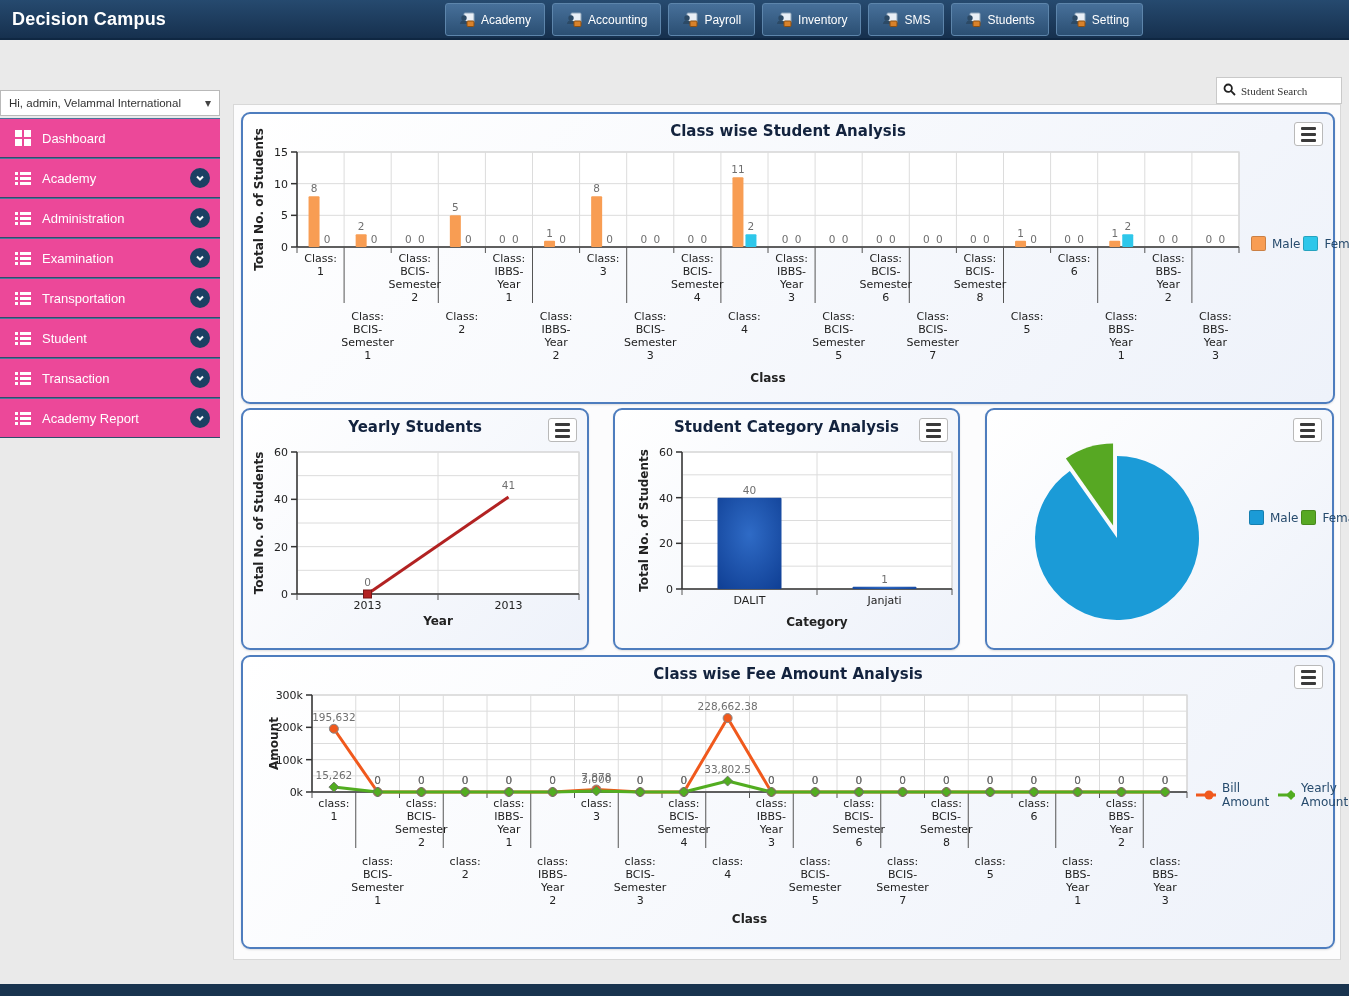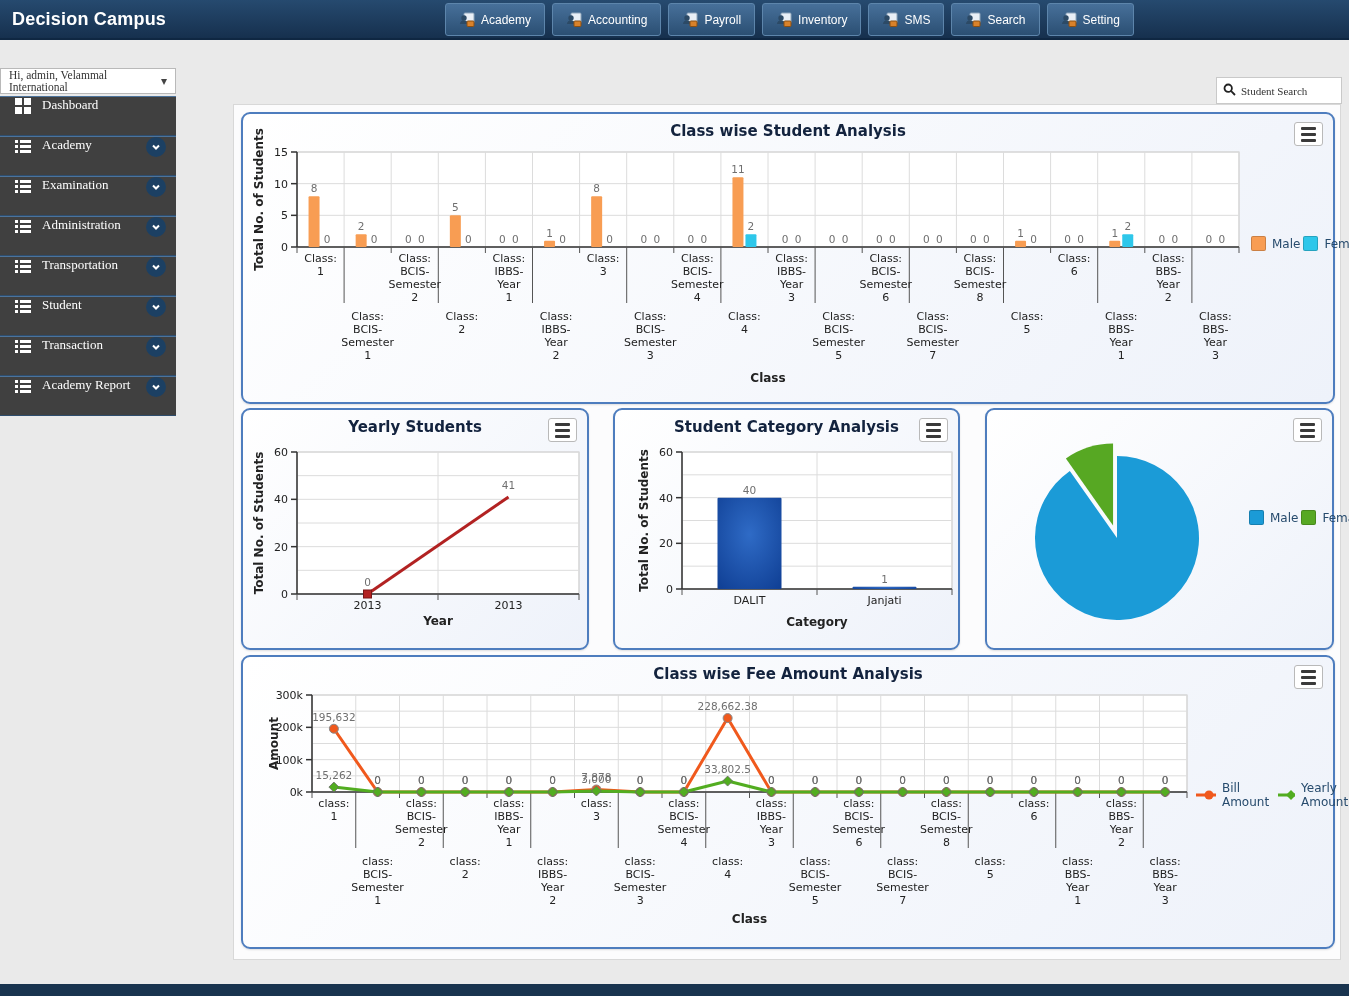--- a/index.html
+++ b/index.html
@@ -9,28 +9,28 @@
   .topbar{position:absolute;left:0;top:0;width:1349px;height:38px;
           background:linear-gradient(#264a6f,#16304e);border-bottom:2px solid #0f2742;}
   .brand{position:absolute;left:12px;top:0;line-height:38px;color:#fff;
          font-size:18px;font-weight:bold;letter-spacing:.2px;}
   .navbtns{position:absolute;left:445px;top:3px;display:flex;gap:7px;}
   .navbtn{height:31px;display:flex;align-items:center;gap:6px;padding:0 13px;
           background:linear-gradient(#47709a,#2b4f73);border:1px solid #5d85ab;
           border-radius:3px;color:#fff;font-size:12px;cursor:pointer;}
   .navbtn svg{display:block;}
   
-  .sidebar{position:absolute;left:0;top:68px;width:176px;font-family:Liberation Serif, serif;}
+  .sidebar{position:absolute;left:0;top:90px;width:220px;}
   .user-select{height:24px;background:#fff;border:1px solid #b9b9b9;display:flex;
                align-items:center;justify-content:space-between;padding:0 8px;
                font-size:11.5px;color:#333;cursor:pointer;}
   .user-select .car{color:#444;font-size:12px;}
   .menu{margin-top:2px;}
-  .mitem{height:38px;background:#404040;border-bottom:1px solid #2e4d6d;
-         border-top:1px solid #4c739b;display:flex;
+  .mitem{height:38px;background:#ec4899;border-bottom:1px solid #2e4d6d;
+         border-top:1px solid #4c739b;display:flex;align-items:center;
          padding:0 10px;color:#fff;font-size:13px;cursor:pointer;}
   .mitem .ic{width:18px;height:18px;margin:0 10px 0 4px;flex:none;}
   .mitem .lbl{flex:1;}
   .chev{width:20px;height:20px;border-radius:50%;background:#1c4063;flex:none;
         display:flex;align-items:center;justify-content:center;}
   
   .search-box{position:absolute;left:1216px;top:77px;width:112px;height:25px;
               background:#fff;border:1px solid #c9c9c9;display:flex;align-items:center;
               gap:5px;padding:0 6px;font-size:11px;color:#333;cursor:pointer;font-family:Liberation Serif, serif;}
   
@@ -115,21 +115,21 @@
     </div>
     <div class="navbtn">
       <span>
           <svg width="16" height="16" viewBox="0 0 16 16">
             <rect x="5" y="1" width="10" height="10" rx="1" fill="#e9eff6" stroke="#8fa6bb"></rect>
             <circle cx="5" cy="6" r="2.7" fill="#2c4a66"></circle>
             <path d="M1 12c0-2.4 1.8-3.8 4-3.8s4 1.4 4 3.8z" fill="#2c4a66"></path>
             <rect x="8" y="9" width="7" height="5.5" rx="1" fill="#d9822b" stroke="#8a4f12"></rect>
           </svg>
         </span>
-      <span>Search</span>
+      <span>Students</span>
     </div>
     <div class="navbtn">
       <span>
           <svg width="16" height="16" viewBox="0 0 16 16">
             <rect x="5" y="1" width="10" height="10" rx="1" fill="#e9eff6" stroke="#8fa6bb"></rect>
             <circle cx="5" cy="6" r="2.7" fill="#2c4a66"></circle>
             <path d="M1 12c0-2.4 1.8-3.8 4-3.8s4 1.4 4 3.8z" fill="#2c4a66"></path>
             <rect x="8" y="9" width="7" height="5.5" rx="1" fill="#d9822b" stroke="#8a4f12"></rect>
           </svg>
         </span>
@@ -171,37 +171,37 @@
     </div>
     <div class="mitem">
       <span class="ic"><svg width="18" height="18" viewBox="0 0 18 18">
             <rect x="1" y="3" width="3" height="3" fill="#fff"></rect>
             <rect x="6" y="3" width="11" height="3" fill="#fff"></rect>
             <rect x="1" y="8" width="3" height="3" fill="#fff"></rect>
             <rect x="6" y="8" width="11" height="3" fill="#fff"></rect>
             <rect x="1" y="13" width="3" height="3" fill="#fff"></rect>
             <rect x="6" y="13" width="11" height="3" fill="#fff"></rect>
           </svg></span>
-      <span class="lbl">Examination</span>
+      <span class="lbl">Administration</span>
       <span class="chev">
           <svg width="14" height="14" viewBox="0 0 14 14">
             <polyline points="4,5.5 7,8.5 10,5.5" fill="none" stroke="#fff" stroke-width="2"></polyline>
           </svg>
         </span>
     </div>
     <div class="mitem">
       <span class="ic"><svg width="18" height="18" viewBox="0 0 18 18">
             <rect x="1" y="3" width="3" height="3" fill="#fff"></rect>
             <rect x="6" y="3" width="11" height="3" fill="#fff"></rect>
             <rect x="1" y="8" width="3" height="3" fill="#fff"></rect>
             <rect x="6" y="8" width="11" height="3" fill="#fff"></rect>
             <rect x="1" y="13" width="3" height="3" fill="#fff"></rect>
             <rect x="6" y="13" width="11" height="3" fill="#fff"></rect>
           </svg></span>
-      <span class="lbl">Administration</span>
+      <span class="lbl">Examination</span>
       <span class="chev">
           <svg width="14" height="14" viewBox="0 0 14 14">
             <polyline points="4,5.5 7,8.5 10,5.5" fill="none" stroke="#fff" stroke-width="2"></polyline>
           </svg>
         </span>
     </div>
     <div class="mitem">
       <span class="ic"><svg width="18" height="18" viewBox="0 0 18 18">
             <rect x="1" y="3" width="3" height="3" fill="#fff"></rect>
             <rect x="6" y="3" width="11" height="3" fill="#fff"></rect>

